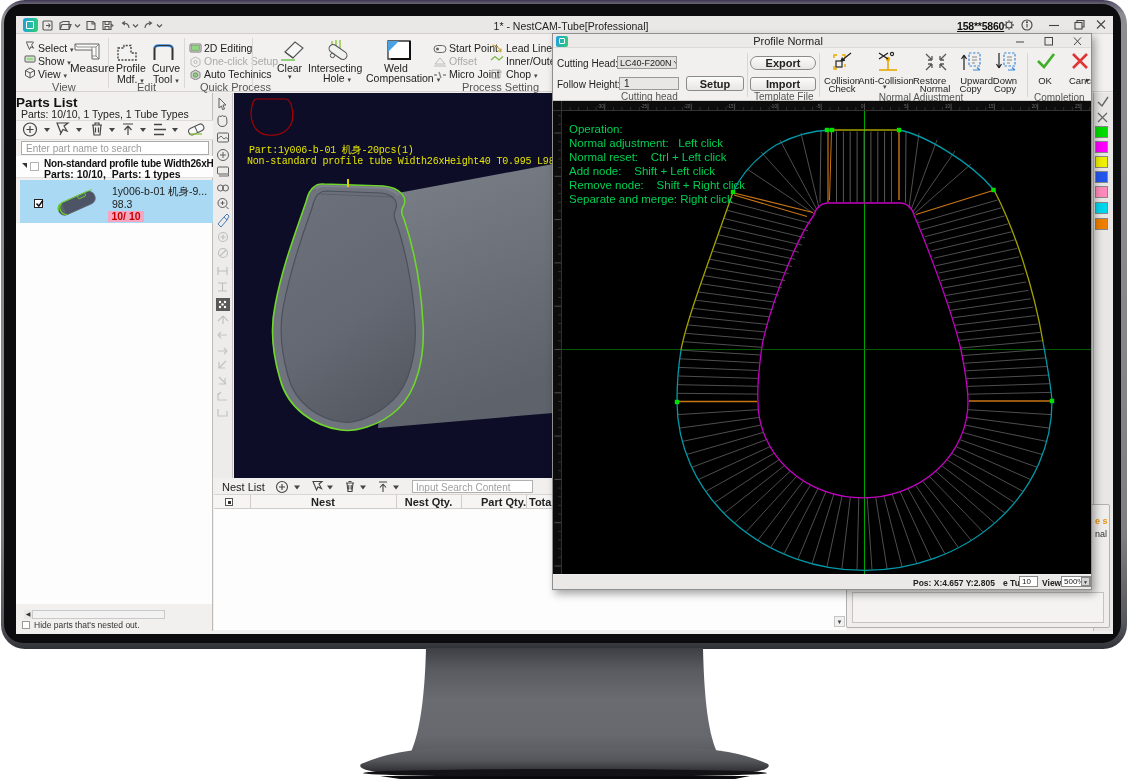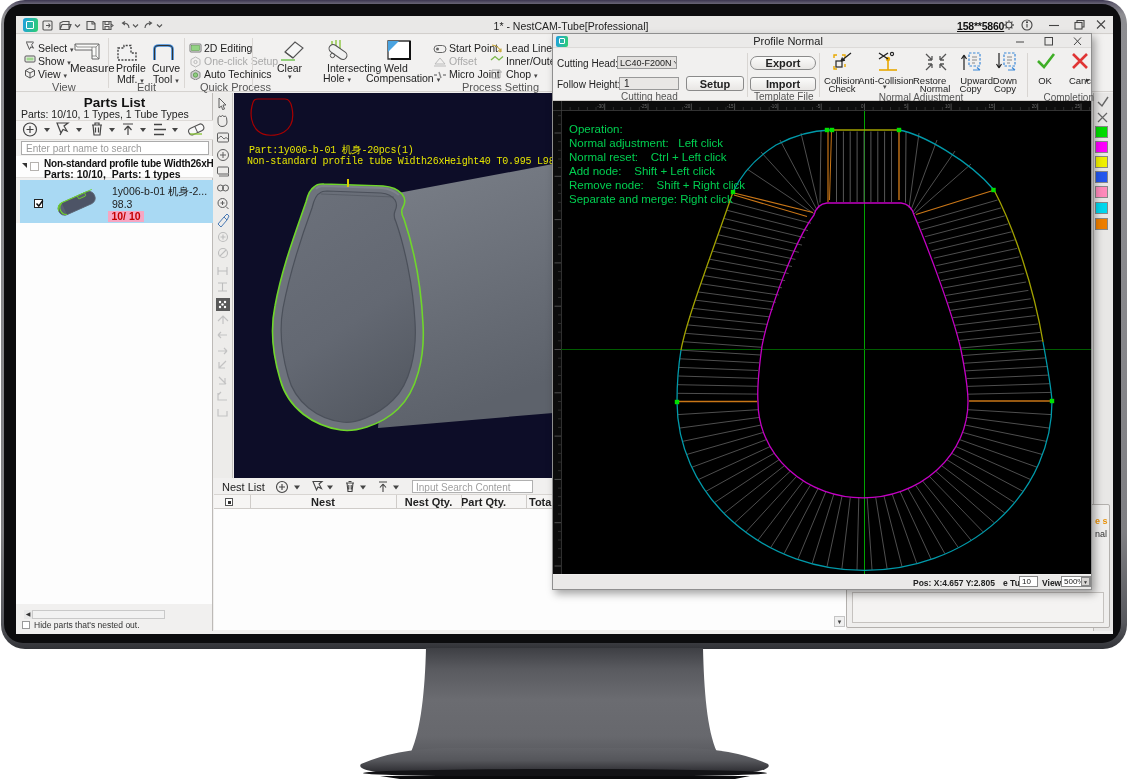--- a/index.html
+++ b/index.html
@@ -141,21 +141,21 @@
 </svg>
 <div class="ribtxt" style="left:261px;top:46px">Clear</div>
 <div class="dd abs" style="left:272px;top:57px">▾</div>
 <svg class="abs" style="left:308px;top:23px" width="30" height="22" viewBox="0 0 30 22">
  <g stroke="#8dc63f" stroke-width="1.4" fill="none">
           <path d="M8,2 L8,13 M12,1 L12,12 M16,1 L16,12"></path>
         </g>
  <rect x="4" y="9" width="20" height="8" rx="4" transform="rotate(35 14 13)" fill="#f0f0f0" stroke="#555" stroke-width="1.1"></rect>
  <circle cx="8.5" cy="16.5" r="2.2" fill="none" stroke="#555" stroke-width="1"></circle>
 </svg>
-<div class="ribtxt" style="left:311px;top:46px">Intersecting</div>
+<div class="ribtxt" style="left:292px;top:46px">Intersecting</div>
 <div class="ribtxt" style="left:307px;top:56px">Hole <span class="dd">▾</span></div>
 <svg class="abs" style="left:370px;top:23px" width="26" height="22" viewBox="0 0 26 22">
  <path d="M2,20 L2,2 L24,2 L24,20 Z" fill="#fff" stroke="#333" stroke-width="1.3"></path>
  <path d="M2,2 L13,2 L2,13 Z" fill="#4aa3e0" stroke="none"></path>
  <path d="M24,2 L24,20 L5,20" fill="none" stroke="#111" stroke-width="2"></path>
 </svg>
 <div class="ribtxt" style="left:368px;top:46px">Weld</div>
 <div class="ribtxt" style="left:350px;top:56px">Compensation <span class="dd">▾</span></div>
 
 <svg class="abs" style="left:417px;top:27px" width="14" height="37" viewBox="0 0 14 37">
@@ -176,21 +176,21 @@
   <path d="M1,17 L5,13.5 L9,17 L13,13.5" stroke="#7ab648" stroke-width="1.3"></path>
   <path d="M2,27 L10,27 L10,35 L2,35 Z M10,29 L12,29" stroke="#aaa" stroke-width="1"></path>
  </g>
 </svg>
 <div class="ribtxt" style="left:490px;top:26px">Lead Lines</div>
 <div class="ribtxt" style="left:490px;top:39px">Inner/Oute</div>
 <div class="ribtxt" style="left:490px;top:52px">Chop <span class="dd">▾</span></div>
 <div class="riblbl" style="left:446px;top:65px">Process Setting</div>
 
 <div class="abs" style="left:0;top:77px;width:197px;height:538px;background:#f1f0ef;border-right:1px solid #bdbab7"></div>
-<div class="abs" style="left:0;top:79px;width:197px;text-align:center;font-size:13.5px;font-weight:bold;color:#111">Parts List</div>
+<div class="abs" style="left:0;top:79px;width:197px;text-align:left;font-size:13.5px;font-weight:bold;color:#111">Parts List</div>
 <div class="abs" style="left:5px;top:92px;font-size:10.5px;color:#222">Parts: 10/10, 1 Types, 1 Tube Types</div>
 <div class="abs" style="left:0;top:104px;width:197px;height:20px;background:#f4f3f2;border-top:1px solid #dddad7;border-bottom:1px solid #dddad7"></div>
 <svg class="abs" style="left:4px;top:105px" width="190" height="17" viewBox="0 0 190 17">
  <g stroke="#444" fill="none" stroke-width="1.2">
   <circle cx="10" cy="8.5" r="6.5"></circle>
           <path d="M6.5,8.5 L13.5,8.5 M10,5 L10,12"></path>
   <path d="M37,2 L41,12 L43,8.5 L47,10 L44,5 L48,2 Z M41,12 L40,14"></path>
   <path d="M72,4 L82,4 M73,4 L74,14 L80,14 L81,4 M75,4 L75,2 L79,2 L79,4 M75.5,6.5 L75.5,11.5 M78.5,6.5 L78.5,11.5"></path>
   <path d="M103,3 L113,3 M108,5 L108,14 M108,5 L104.5,9 M108,5 L111.5,9"></path>
   <path d="M134,3.5 L142,3.5 M134,8.5 L146,8.5 M134,13.5 L144,13.5" stroke-width="1.6"></path>
@@ -221,21 +221,21 @@
         <path d="M2.5,5.5 L4.8,8 L8.8,2.5" stroke="#111" fill="none" stroke-width="1.5"></path>
       </svg>
 <svg class="abs" style="left:39px;top:169px" width="42" height="36" viewBox="0 0 42 36">
  <g transform="rotate(-24 21 18)">
   <rect x="2" y="12" width="39" height="13" rx="6" fill="#4d5466" stroke="#5a6372" stroke-width="0.8"></rect>
   <path d="M8,12.3 A6,6.5 0 0 0 8,24.7" fill="#5a6174" stroke="#6fd62b" stroke-width="1.1"></path>
   <path d="M2,18.5 A6,6.5 0 0 1 8,12 L41,12" fill="none" stroke="#6fd62b" stroke-width="1"></path>
   <rect x="25" y="12" width="8" height="3.5" rx="1" fill="#57606e" stroke="#6fd62b" stroke-width="0.8"></rect>
  </g>
 </svg>
-<div class="abs" style="left:96px;top:169px;font-size:10.5px;color:#222">1y006-b-01 机身-2...</div>
+<div class="abs" style="left:96px;top:169px;font-size:10.5px;color:#222">1y006-b-01 机身-9...</div>
 <div class="abs" style="left:96px;top:182px;font-size:10.5px;color:#222">98.3</div>
 <div class="abs" style="left:92px;top:195px;width:36px;height:11px;background:#f7a6c2;font-size:10.5px;font-weight:bold;color:#c40000;text-align:center;line-height:11px">10/ 10</div>
 <div class="abs" style="left:0px;top:207px;width:196px;height:381px;background:#fdfdfd"></div>
 <div class="abs" style="left:8px;top:594px;width:141px;height:9px;background:#f2f2f2;border:1px solid #c9c9c9"></div>
 <div class="abs" style="left:8px;top:594px;width:9px;height:9px;background:#e8e8e8;border-right:1px solid #c9c9c9;font-size:6px;color:#333;text-align:center;line-height:9px">◀</div>
 <div class="abs" style="left:6px;top:605px;width:8px;height:8px;border:1px solid #999;background:#fff"></div>
 <div class="abs" style="left:18px;top:604px;font-size:8.5px;color:#333">Hide parts that's nested out.</div>
 
 <div class="abs" style="left:197px;top:77px;width:20px;height:385px;background:#edecea;border-right:1px solid #c5c2bf"></div>
 <svg class="abs" style="left:198px;top:79px" width="18" height="350" viewBox="0 0 18 350">
@@ -325,21 +325,21 @@
  </g>
 </svg>
 <div class="abs" style="left:396px;top:464px;width:121px;height:13px;background:#fff;border:1px solid #b0b0b0"></div>
 <div class="abs" style="left:400px;top:465.5px;font-size:10px;color:#a0a0a0">Input Search Content</div>
 <div class="abs" style="left:198px;top:479px;width:632px;height:14px;background:#f6f5f4;border-bottom:1px solid #cfccc9"></div>
 <div class="abs" style="left:209px;top:482px;width:8px;height:8px;border:1px solid #555;background:#fff">
         <div style="margin:1.5px;width:3px;height:3px;background:#333"></div>
       </div>
 <div class="abs" style="left:234px;top:480px;width:146px;text-align:center;font-size:11px;font-weight:bold;color:#222">Nest</div>
 <div class="abs" style="left:380px;top:480px;width:65px;text-align:center;font-size:11px;font-weight:bold;color:#222">Nest Qty.</div>
-<div class="abs" style="left:445px;top:480px;width:65px;text-align:left;font-size:11px;font-weight:bold;color:#222">Part Qty.</div>
+<div class="abs" style="left:445px;top:480px;width:65px;text-align:right;font-size:11px;font-weight:bold;color:#222">Part Qty.</div>
 <div class="abs" style="left:513px;top:480px;font-size:11px;font-weight:bold;color:#222">Total</div>
 <div class="abs" style="left:234px;top:479px;width:1px;height:14px;background:#cfccc9"></div>
 <div class="abs" style="left:380px;top:479px;width:1px;height:14px;background:#cfccc9"></div>
 <div class="abs" style="left:445px;top:479px;width:1px;height:14px;background:#cfccc9"></div>
 <div class="abs" style="left:510px;top:479px;width:1px;height:14px;background:#cfccc9"></div>
 <div class="abs" style="left:818px;top:600px;width:11px;height:11px;background:#f0f0f0;border:1px solid #c5c5c5;font-size:6px;color:#444;text-align:center;line-height:10px">▼</div>
 
 <div class="abs" style="left:1077px;top:77px;width:20px;height:538px;background:#e8e7e6;border-left:1px solid #bdbab7"></div>
 <svg class="abs" style="left:1078px;top:79px" width="18" height="140" viewBox="0 0 18 140">
  <path d="M4,7 L8,11 L14,2" stroke="#666" fill="none" stroke-width="1.4"></path>
@@ -434,21 +434,21 @@
  <div class="abs" style="left:474px;top:19px;width:1px;height:44px;background:#d8d5d2"></div>
  <svg class="abs" style="left:482px;top:18px" width="22" height="18" viewBox="0 0 22 18">
   <path d="M3,9 L9,15 L19,2" stroke="#3fae27" fill="none" stroke-width="2.6"></path>
  </svg>
  <div class="abs" style="left:479px;top:41px;width:26px;text-align:center;font-size:9.5px;color:#222">OK</div>
  <svg class="abs" style="left:517px;top:18px" width="20" height="18" viewBox="0 0 20 18">
   <path d="M3,2 L17,16 M17,2 L3,16" stroke="#e03535" fill="none" stroke-width="2.6"></path>
  </svg>
  <div class="abs" style="left:512px;top:41px;width:30px;text-align:center;font-size:9.5px;color:#222;white-space:nowrap">Canc</div>
  <div class="abs" style="left:533px;top:42px;font-size:7px;color:#333">▸</div>
- <div class="abs" style="left:481px;top:57.5px;width:60px;text-align:right;font-size:10px;color:#555">Completion</div>
+ <div class="abs" style="left:481px;top:57.5px;width:60px;text-align:left;font-size:10px;color:#555">Completion</div>
 
  <svg width="538" height="473" viewBox="553 101 538 473" style="position:absolute;left:0px;top:67px;background:#000">
 <rect x="553" y="101" width="538" height="10" fill="#0c0c0c"></rect>
 <rect x="553" y="101" width="8" height="473" fill="#0c0c0c"></rect>
 <line x1="553" y1="110.5" x2="1091" y2="110.5" stroke="#444" stroke-width="0.7"></line>
 <line x1="561.5" y1="101" x2="561.5" y2="574" stroke="#444" stroke-width="0.7"></line>
 <line x1="570.1" y1="107" x2="570.1" y2="110" stroke="#4f4f4f" stroke-width="0.5"></line>
 <line x1="578.7" y1="107" x2="578.7" y2="110" stroke="#4f4f4f" stroke-width="0.5"></line>
 <line x1="587.4" y1="107" x2="587.4" y2="110" stroke="#4f4f4f" stroke-width="0.5"></line>
 <line x1="596.0" y1="107" x2="596.0" y2="110" stroke="#4f4f4f" stroke-width="0.5"></line>

